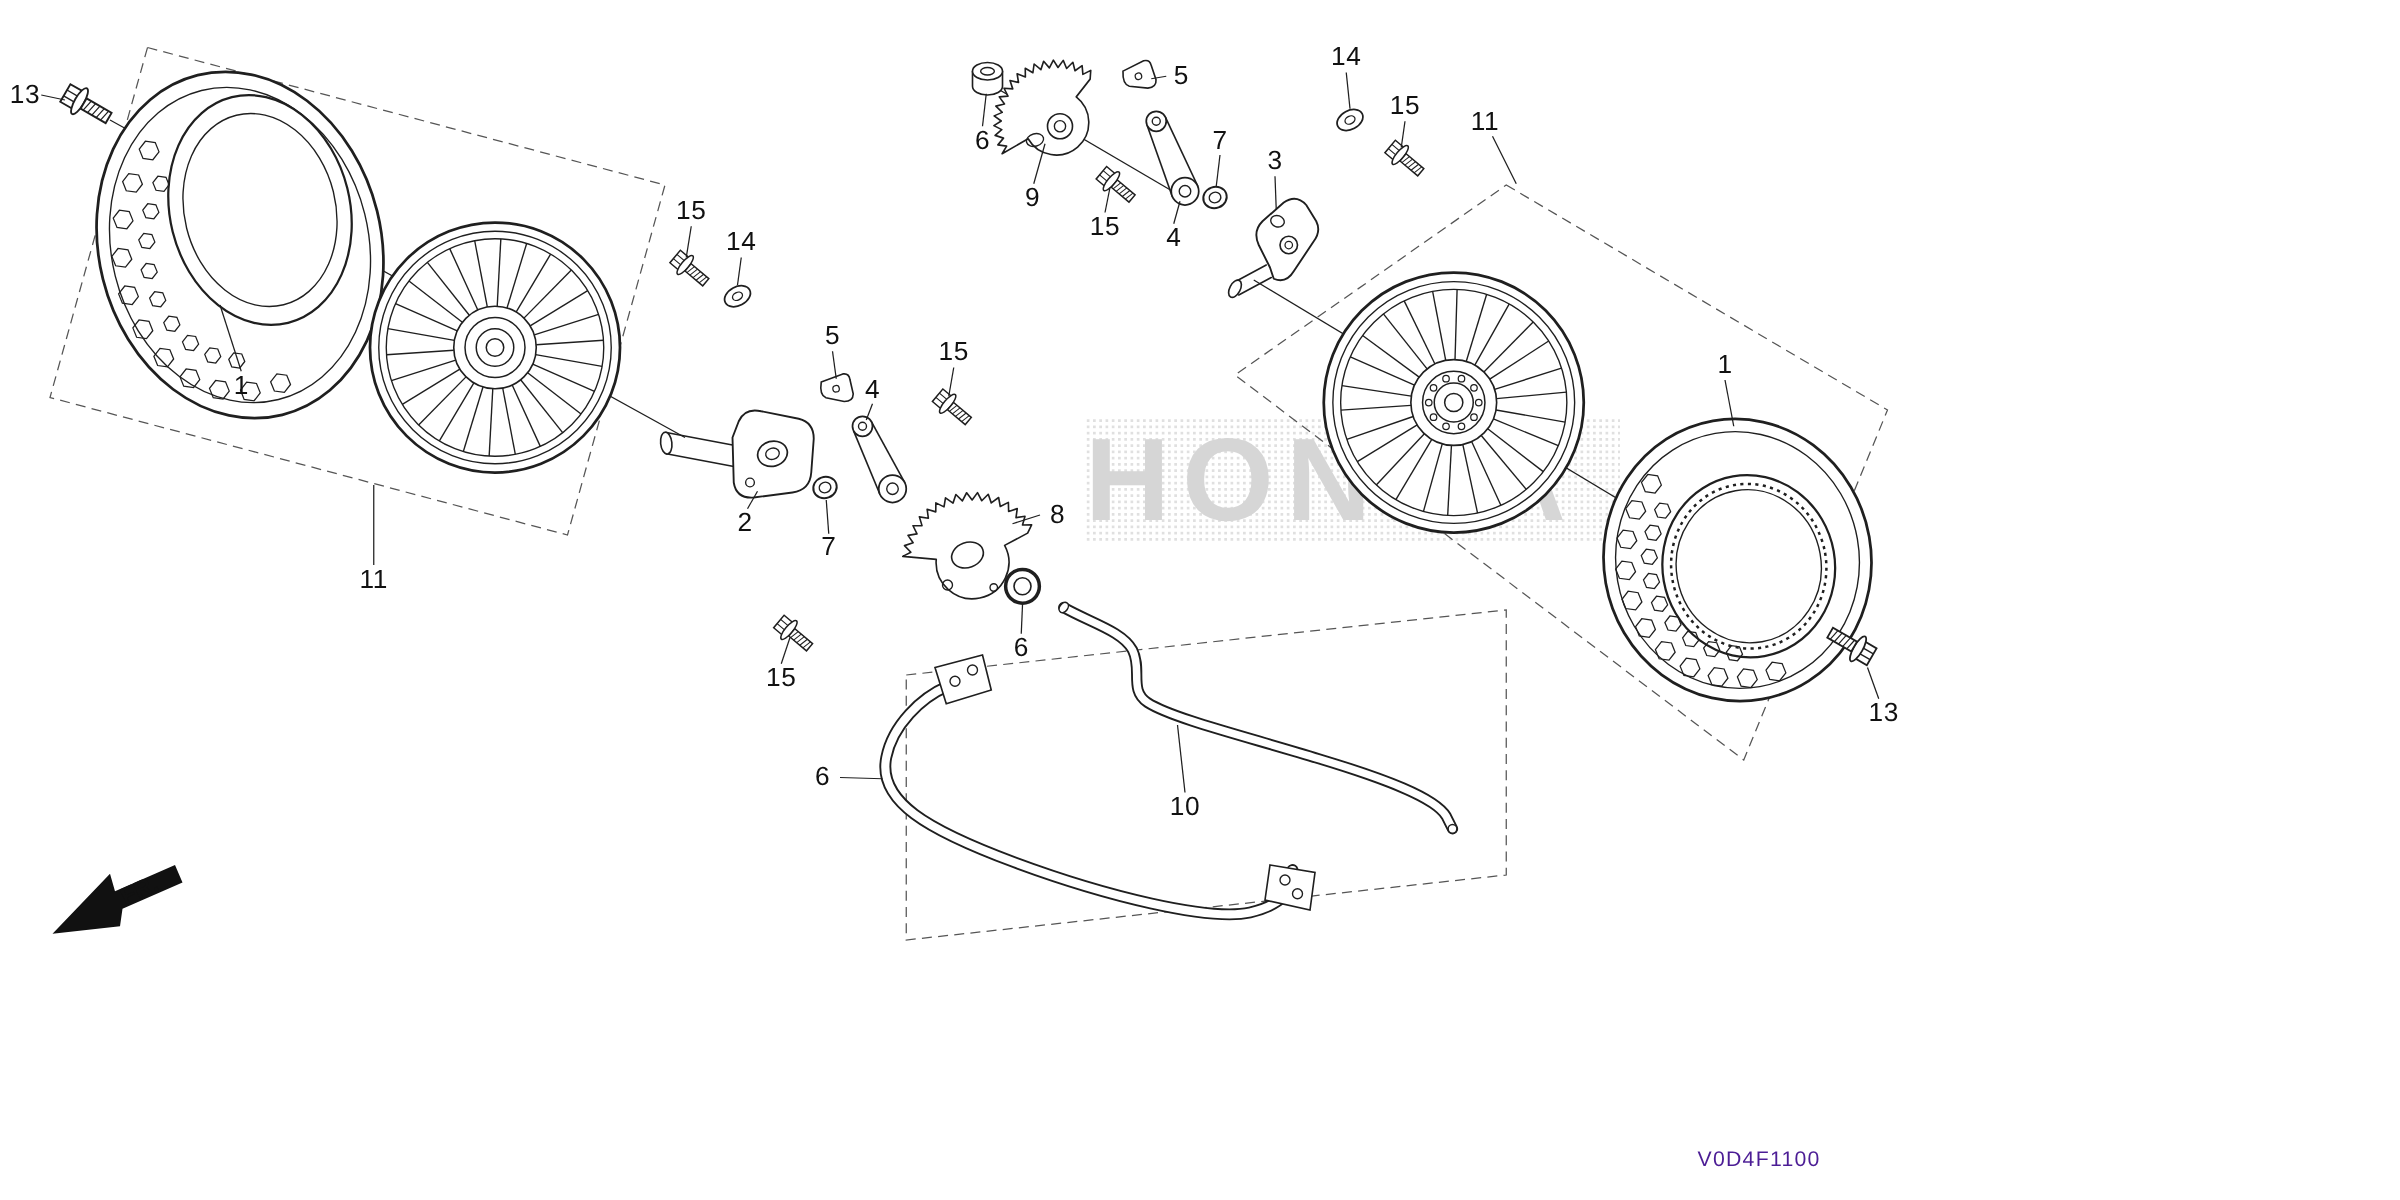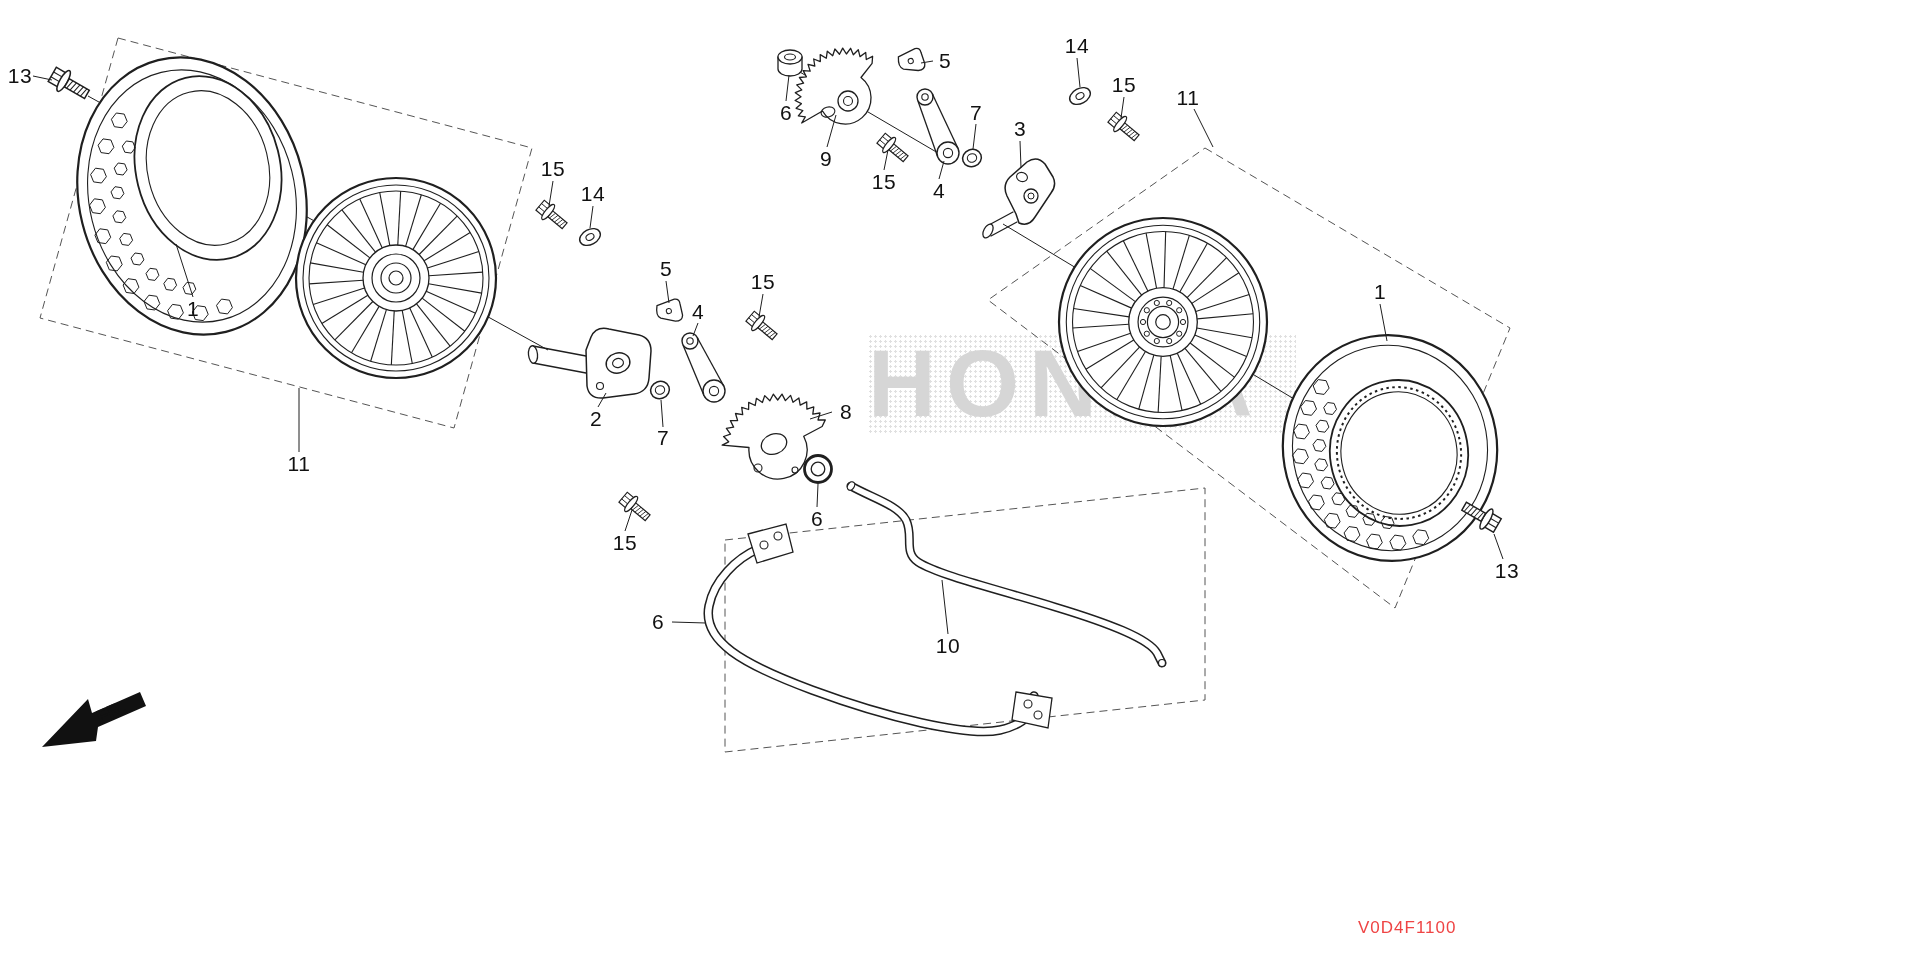--- a/index.html
+++ b/index.html
@@ -16,21 +16,21 @@
     font-weight:bold;font-size:94px;line-height:100px;letter-spacing:10px;
     color:#d6d6d6;user-select:none;
   }
   svg.diagram{position:absolute;inset:0;z-index:2;}
   .co{
     position:absolute;z-index:3;transform:translate(-50%,-50%);
     font-size:21px;color:#111;letter-spacing:0.5px;
   }
   .diagram-code{
     position:absolute;left:1358px;top:918px;z-index:3;
-    font-size:17px;color:#ef4444;letter-spacing:1px;
+    font-size:17px;color:#4c1d95;letter-spacing:1px;
   }
   .fr-text{font-weight:bold;font-size:19px;fill:#111;}
 </style>
 </head>
 <body>
 
 <div class="stage">
 
   <div class="watermark">HONDA</div>
 

